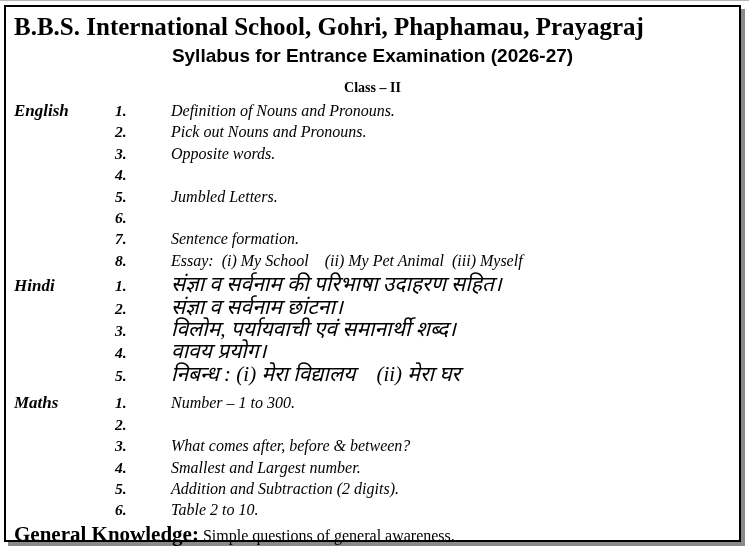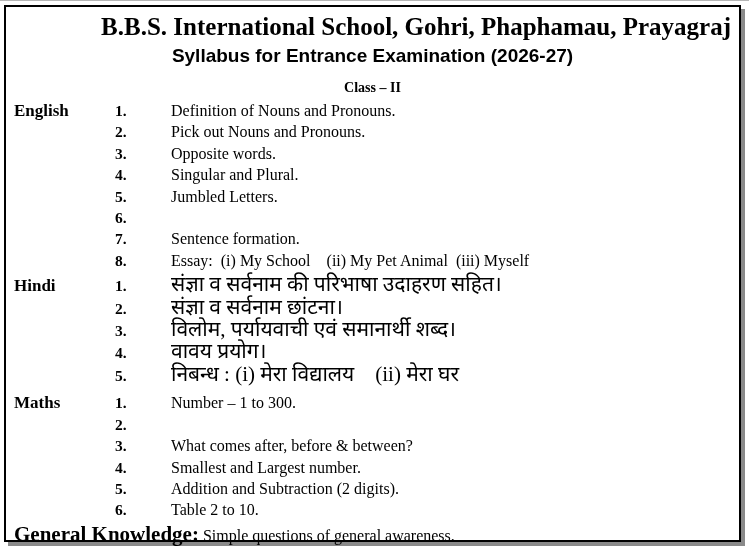--- a/index.html
+++ b/index.html
@@ -28,21 +28,21 @@
     right: 8px;
     bottom: 10px;
     border: 2px solid #000000;
     box-shadow: 4px 4px 0 #8a8a8a;
     box-sizing: border-box;
     padding: 2px 8px 0 8px;
     background: #ffffff;
   }
   .title {
     margin: 2px 0 0 0;
-    text-align: right;
+    text-align: left;
     font-size: 25px;
     font-weight: bold;
     font-family: "Liberation Serif", serif;
     line-height: 32px;
   }
   .subtitle {
     margin: 1px 0 0 0;
     text-align: center;
     font-size: 19px;
     font-weight: bold;
@@ -56,20 +56,21 @@
     font-weight: bold;
     font-family: "Liberation Serif", serif;
     line-height: 20px;
   }
   .row {
     display: grid;
     grid-template-columns: 101px 56px 1fr;
     font-size: 16px;
     line-height: 21.4px;
     align-items: baseline;
+    font-style: italic;
   }
   .section-label {
     font-weight: bold;
     font-size: 17px;
     font-family: "Liberation Serif", serif;
   }
   .num {
     font-weight: bold;
     font-size: 15.5px;
   }
@@ -116,21 +117,20 @@
         <div class="text">Pick out Nouns and Pronouns.</div>
       </div>
       <div class="row">
         <div></div>
         <div class="num">3.</div>
         <div class="text">Opposite words.</div>
       </div>
       <div class="row">
         <div></div>
         <div class="num">4.</div>
-        <div class="text">Singular and Plural.</div>
       </div>
       <div class="row">
         <div></div>
         <div class="num">5.</div>
         <div class="text">Jumbled Letters.</div>
       </div>
       <div class="row">
         <div></div>
         <div class="num">6.</div>
       </div>

